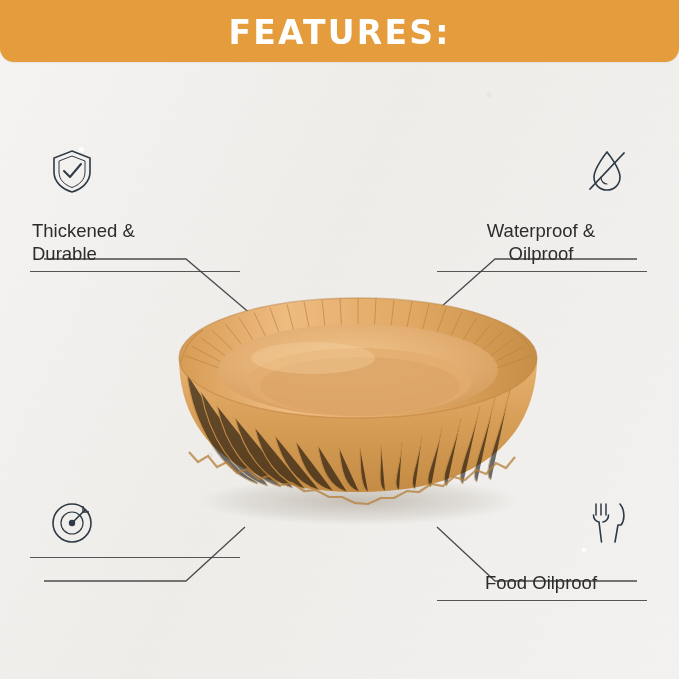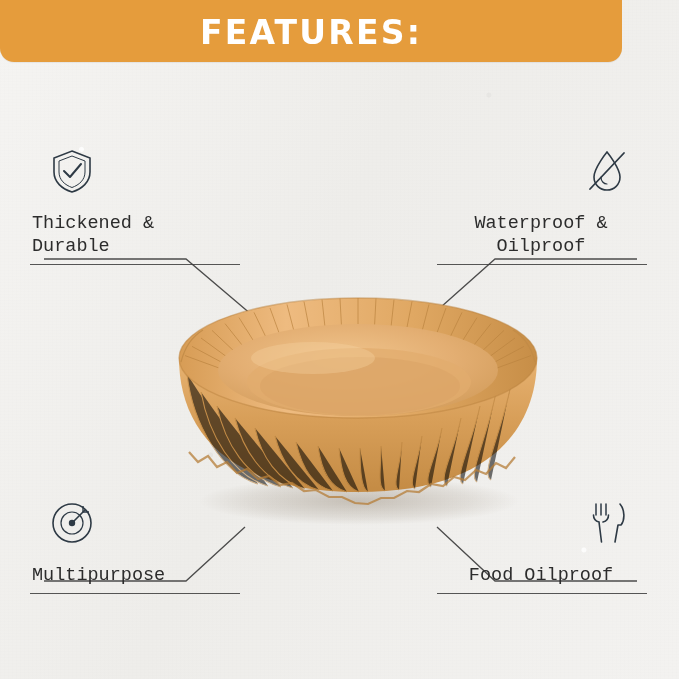--- a/index.html
+++ b/index.html
@@ -27,21 +27,21 @@
     pointer-events:none;
   }
   #grain{
     position:absolute;inset:0;opacity:.35;pointer-events:none;
     background-image:
       repeating-linear-gradient(0deg, rgba(0,0,0,.012) 0 1px, rgba(0,0,0,0) 1px 3px),
       repeating-linear-gradient(90deg, rgba(0,0,0,.012) 0 1px, rgba(0,0,0,0) 1px 4px);
   }
   
   #banner{
-    position:absolute;left:0;top:0;width:622px;height:62px;
+    position:absolute;left:0;top:0;width:679px;height:62px;
     background:#e59c3c;
     border-radius:0 0 14px 14px;
     box-shadow:0 1px 0 rgba(0,0,0,.05);
     display:flex;align-items:center;justify-content:center;
     overflow:hidden;
   }
   #banner-title{
     color:#ffffff;
     font-size:33px;
     font-weight:bold;
@@ -75,21 +75,21 @@
   .label-line{
     margin-top:6px;
     height:1px;background:#3a3a3a;opacity:.85;
   }
 
   #f-thick{left:30px;top:143px;}
   #f-water{left:437px;top:143px;}
   #f-multi{left:30px;top:495px;}
   #f-food{left:437px;top:495px;}
 
-  .feature .label{margin-top:13px;font-family:Liberation Mono, monospace;}
+  .feature .label{margin-top:20px;}
 
   
   #connectors{position:absolute;inset:0;pointer-events:none;}
 
   
   #bowl{
     position:absolute;
     left:163px;top:296px;width:390px;height:230px;
   }
 </style>
@@ -243,21 +243,20 @@
   <div class="feature left" id="f-multi">
     <div class="icon-wrap">
       <svg width="50" height="50" viewBox="0 0 50 50">
         <circle cx="25" cy="25" r="19" fill="none" stroke="#2e3a45" stroke-width="1.6"></circle>
         <circle cx="25" cy="25" r="11" fill="none" stroke="#2e3a45" stroke-width="1.2"></circle>
         <circle cx="25" cy="25" r="3.2" fill="#2e3a45"></circle>
         <path d="M25 25 L38 12" fill="none" stroke="#2e3a45" stroke-width="1.6" stroke-linecap="round"></path>
         <path d="M36 8 L36 14 L42 14" fill="none" stroke="#2e3a45" stroke-width="1.4" stroke-linejoin="round"></path>
       </svg>
     </div>
-    <div class="label">Multipurpose</div>
     <div class="label-line"></div>
   </div>
 
   <div class="feature right" id="f-food">
     <div class="icon-wrap">
       <svg width="50" height="50" viewBox="0 0 50 50">
 
         <path d="M14 6 L14 17 M19 6 L19 17 M24 6 L24 17" fill="none" stroke="#2e3a45" stroke-width="1.5" stroke-linecap="round"></path>
         <path d="M11.5 17 C11.5 22 15 23.5 17 24 L19.5 44" fill="none" stroke="#2e3a45" stroke-width="1.6" stroke-linecap="round"></path>
         <path d="M26.5 17 C26.5 22 23 23.5 21 24" fill="none" stroke="#2e3a45" stroke-width="1.6" stroke-linecap="round"></path>

